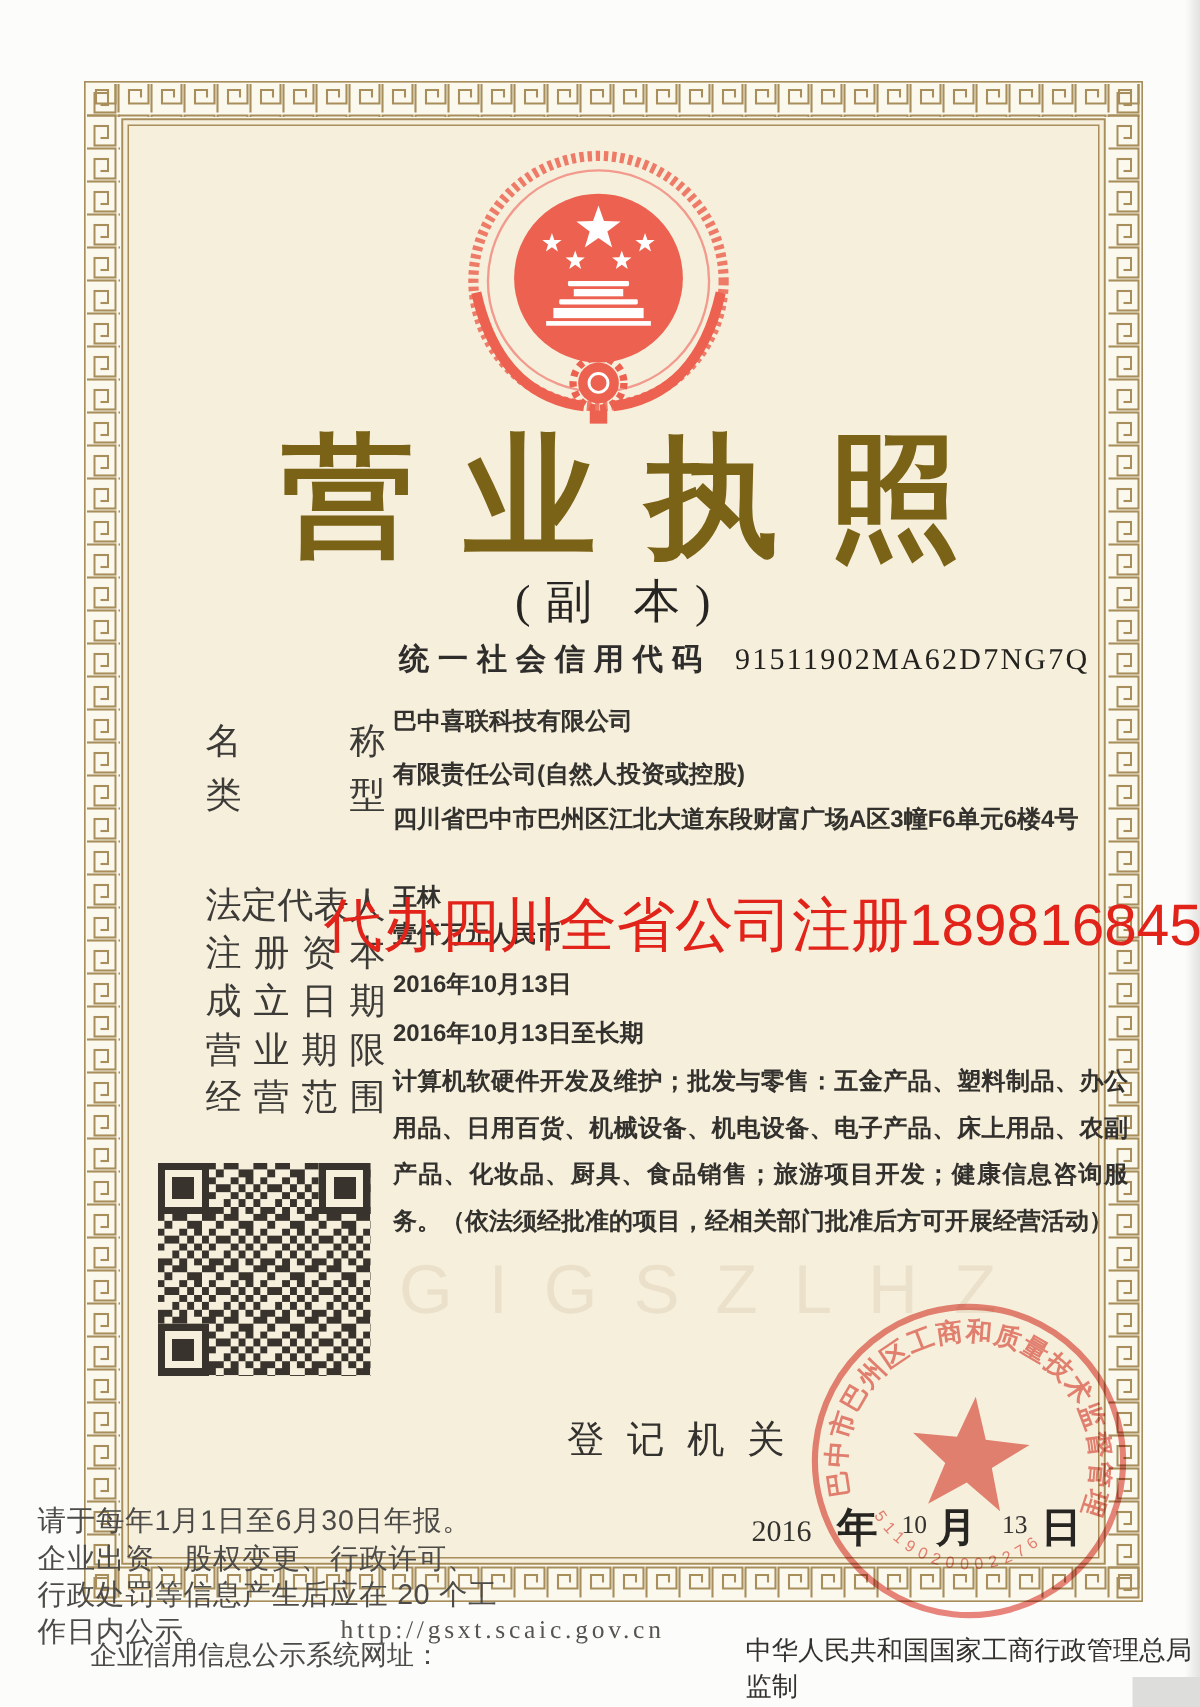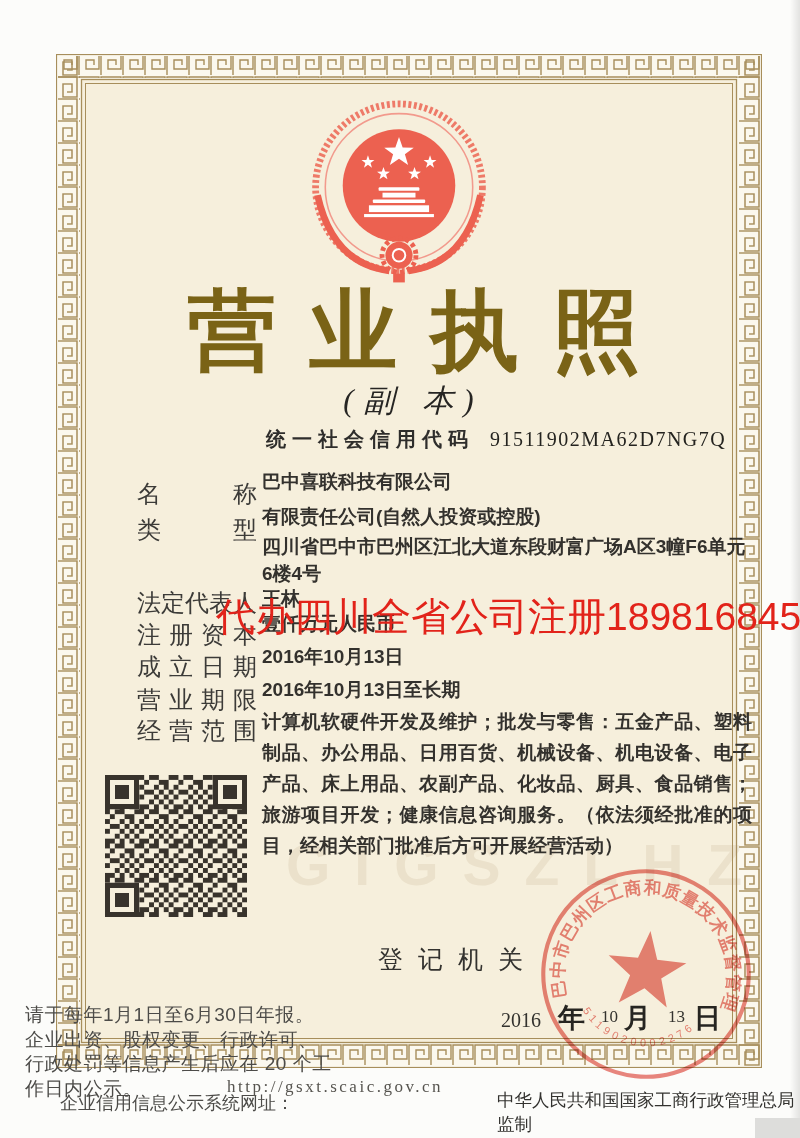--- a/index.html
+++ b/index.html
@@ -19,48 +19,47 @@
   .cert-title {
     position:absolute; left:0; top:218px; width:716px;
     text-align:center; font-size:88px; font-weight:900;
     color:#7a6316; letter-spacing:0.38em; text-indent:0.38em;
     font-family:"Liberation Sans", sans-serif; white-space:nowrap;
   }
   .cert-subtitle {
     position:absolute; left:0; top:326px; width:705px; text-align:center;
     font-size:31px; color:#262523; letter-spacing:10px; text-indent:10px;
     font-family:"Liberation Serif", serif;
-    font-style:italic;
   }
   .code-row {
     position:absolute; left:210px; top:372px; display:flex; align-items:baseline; gap:16px;
     white-space:nowrap;
   }
   .code-label { font-size:20px; font-weight:700; color:#2e2d2b; letter-spacing:6px; }
   .code-value { font-size:20px; color:#24231f; letter-spacing:1.5px; font-family:"Liberation Serif", serif; }
 
   .field-label {
     position:absolute; left:81px; width:120px;
     font-size:24px; color:#3c3b38; font-family:"Liberation Serif", serif;
     text-align:justify; text-align-last:justify; white-space:nowrap;
   }
   .field-value {
     position:absolute; left:206px; width:490px;
-    font-size:19px; font-weight:600; color:#33312d; line-height:27px;
+    font-size:16px; font-weight:600; color:#33312d; line-height:27px;
     font-family:"Liberation Sans", sans-serif;
   }
   .field-value.scope { line-height:31px; text-align:justify; }
 
   .ad-watermark {
     position:absolute; left:160px; top:536px; white-space:nowrap;
     font-size:39px; color:#e2231a; font-weight:500; letter-spacing:0; z-index:5;
   }
   .bg-letters {
-    position:absolute; left:210px; top:778px; font-size:57px; font-weight:700;
-    color:rgba(176,150,110,0.15); letter-spacing:24px; z-index:0;margin-left:20px;
+    position:absolute; left:210px; top:778px; font-size:46px; font-weight:400;
+    color:rgba(176,150,110,0.15); letter-spacing:24px; z-index:0;
   }
 
   .qr { position:absolute; left:49px; top:719px; width:142px; height:146px; }
 
   .registrar-label {
     position:absolute; left:322px; top:889px; font-size:25px; color:#33322f;
     letter-spacing:15px; font-family:"Liberation Serif", serif; white-space:nowrap;
   }
   .date-row {
     position:absolute; left:445px; top:946px; display:flex; align-items:baseline;

